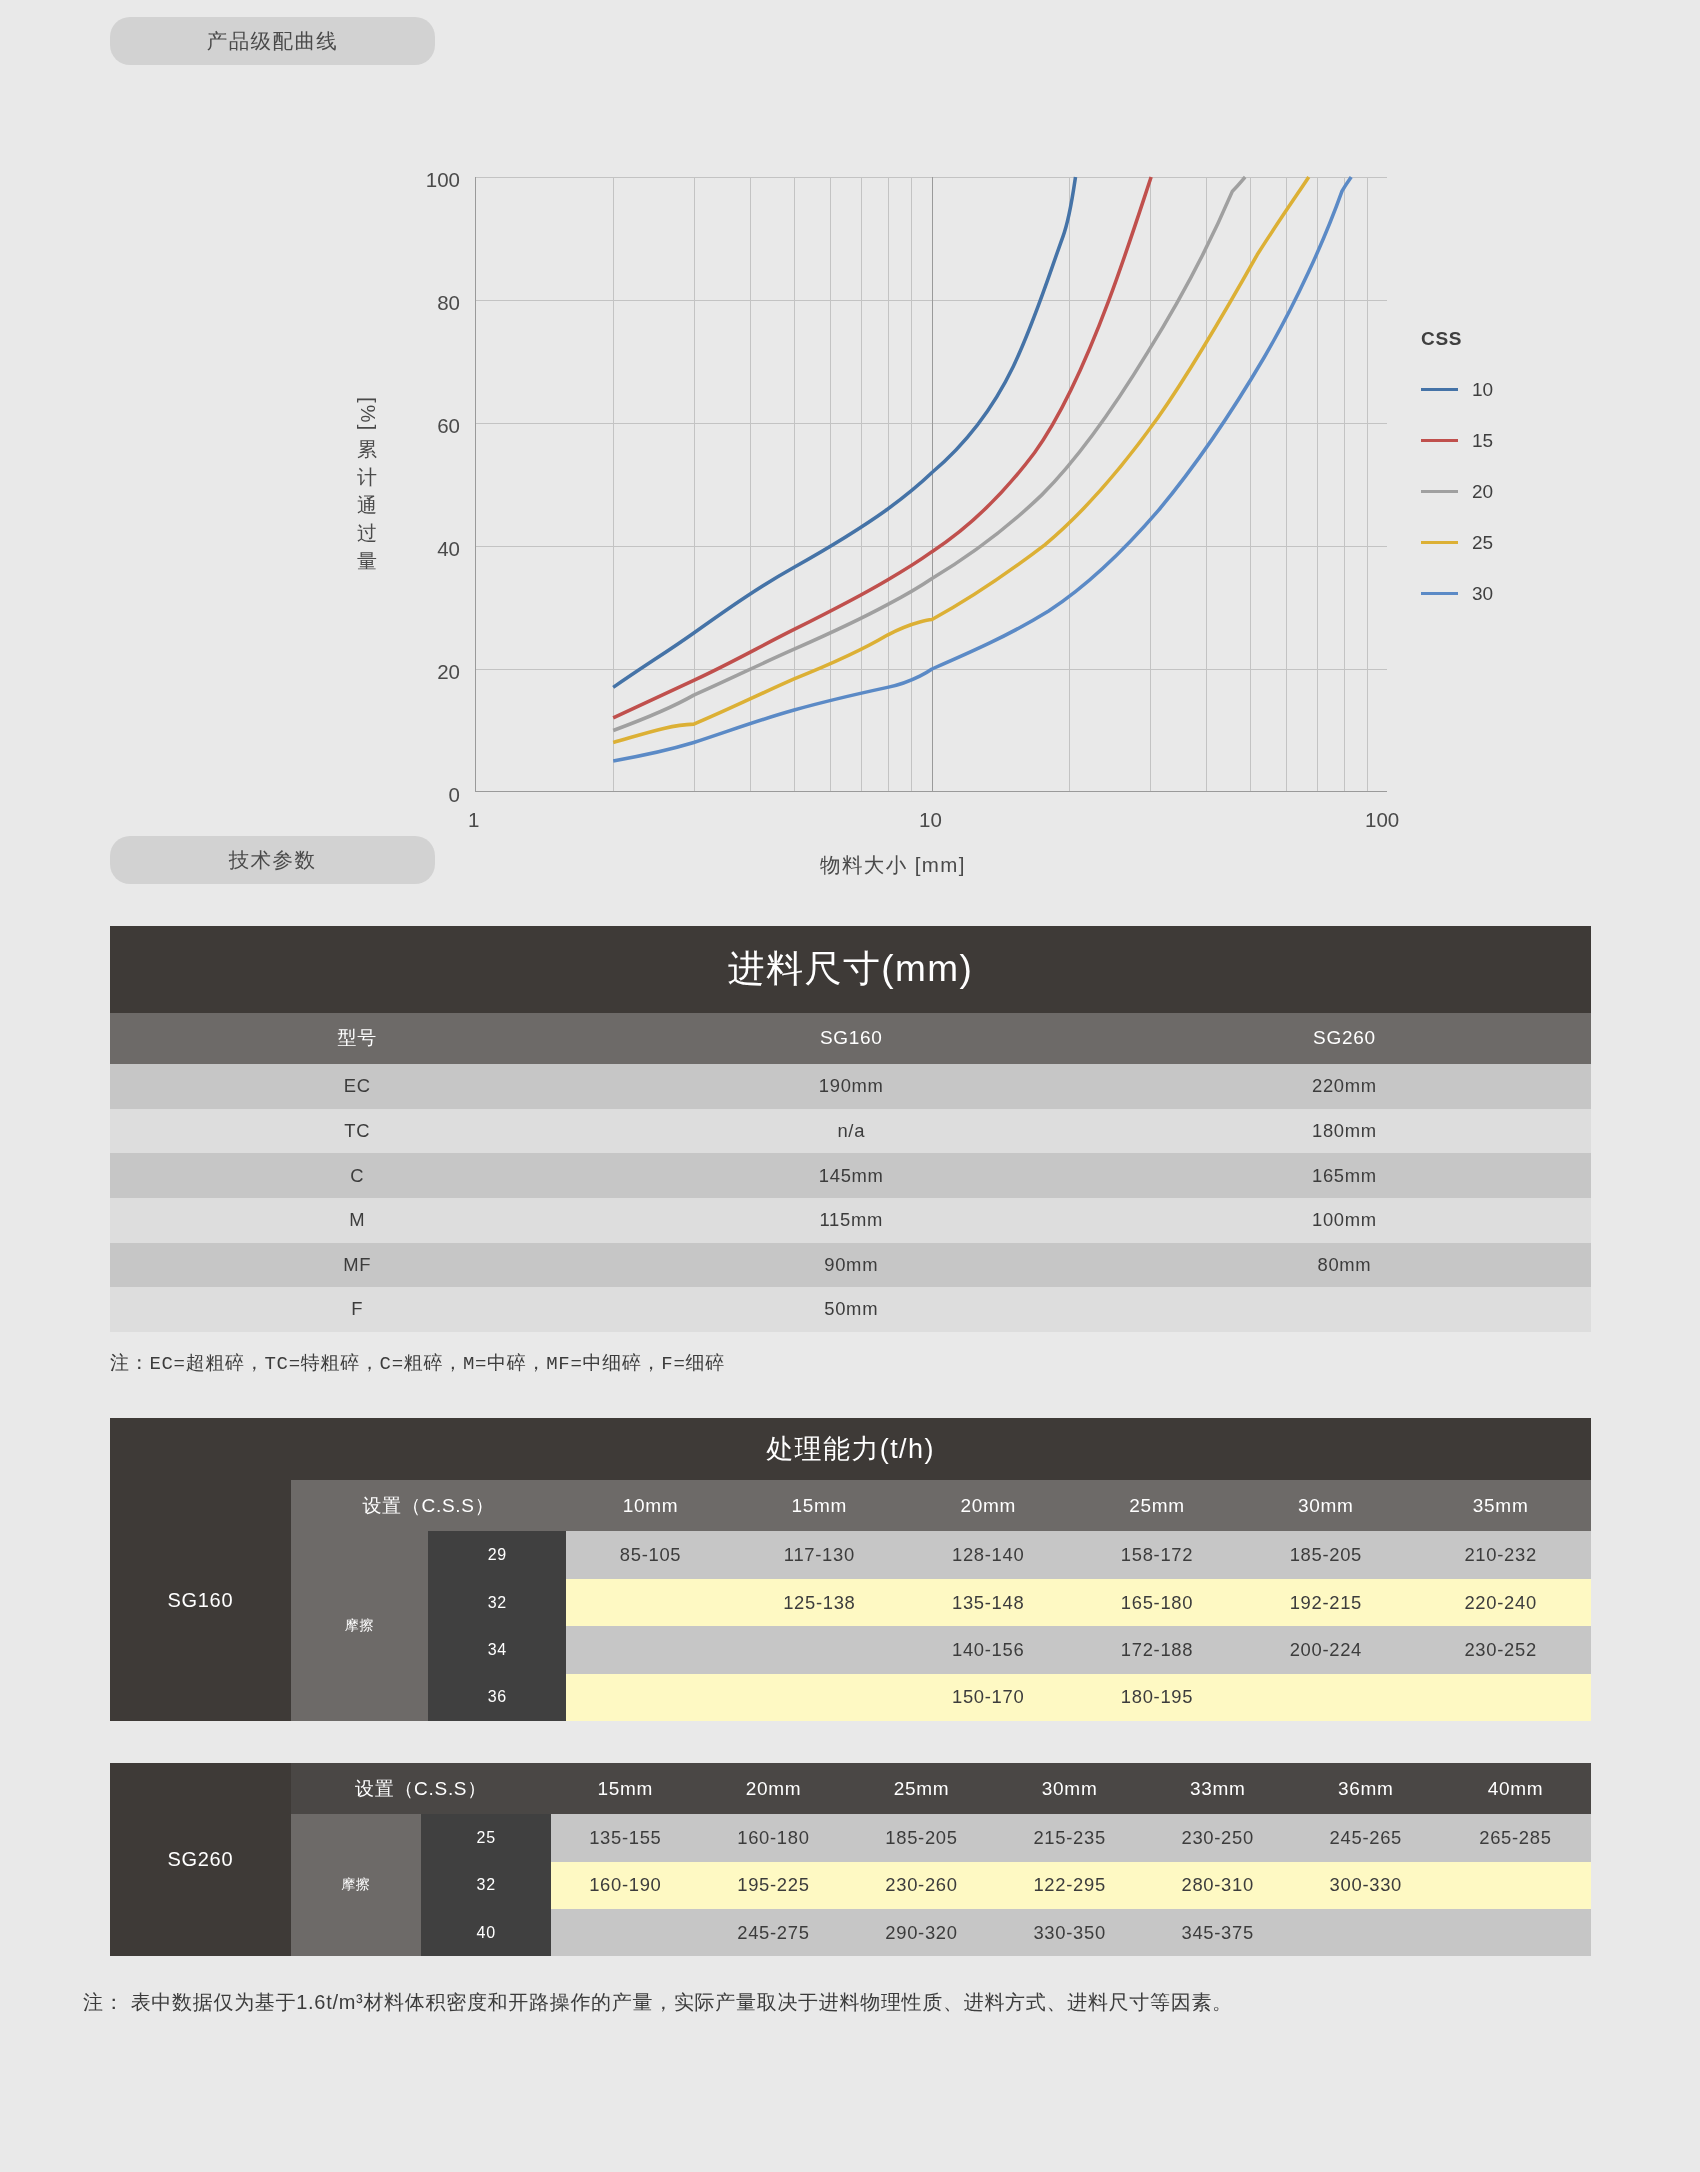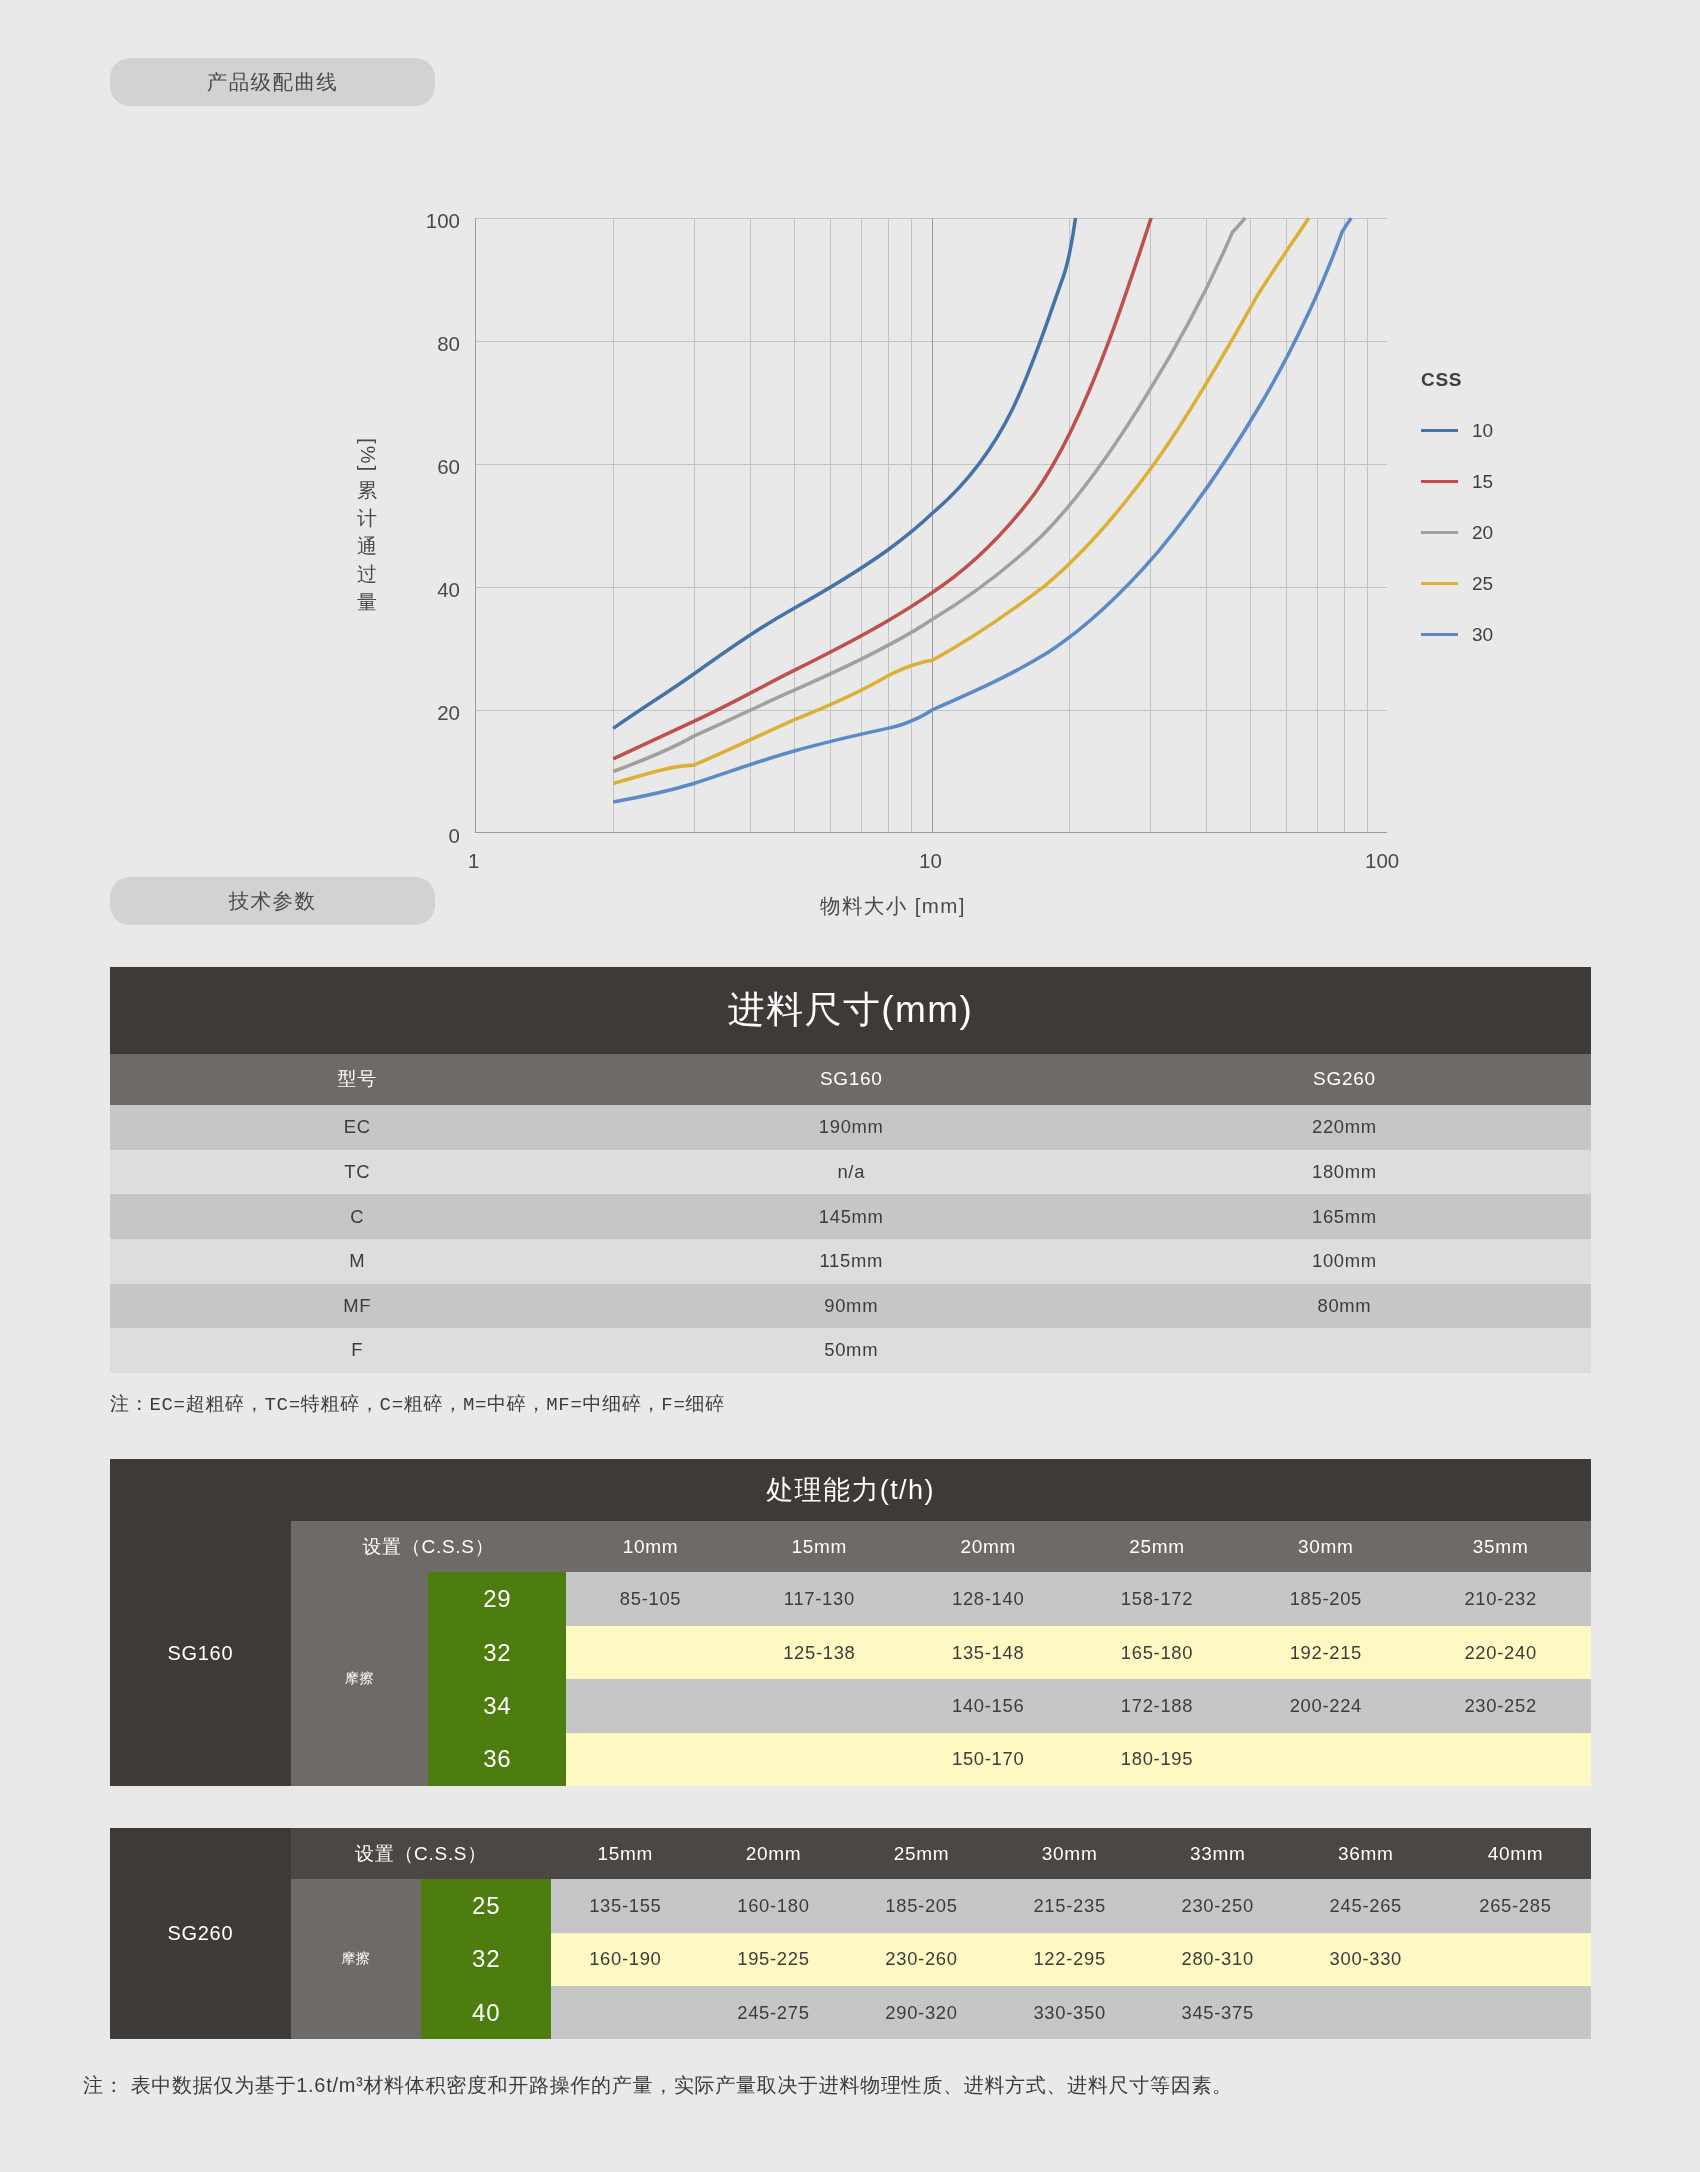--- a/index.html
+++ b/index.html
@@ -206,41 +206,41 @@
     background: #4a4745;
     color: #ffffff;
     font-size: 19px;
   }
   .cap-tbl td.hdr-mid {
     background: #6d6a68;
     color: #ffffff;
     font-size: 19px;
   }
   .cap-tbl td.setting {
-    background: #4d7c0f;
+    background: #404040;
     color: #ffffff;
-    font-size: 24px;
+    font-size: 16px;
   }
   .cap-tbl td.d1 { background: #c6c6c6; }
   .cap-tbl td.d2 { background: #fef9c3; }
   .cap-title td {
     background: #3e3a37;
     color: #ffffff;
     font-size: 27px;
     text-align: center;
     padding: 13px 0;
     letter-spacing: 1.4px;
   }
 </style>
 </head>
 <body>
 
 <div class="page">
 
-  <div class="pill-wrap" style="padding-top:30px;margin-top:28px;">
+  <div class="pill-wrap" style="padding-top:17px;">
     <div class="pill">产品级配曲线</div>
   </div>
 
   <div class="chart-block">
 
     <div class="y-axis-labels">
       <div class="ylab" style="left:382px; top:103px;">100</div>
       <div class="ylab" style="left:382px; top:226px;">80</div>
       <div class="ylab" style="left:382px; top:349px;">60</div>
       <div class="ylab" style="left:382px; top:472px;">40</div>

